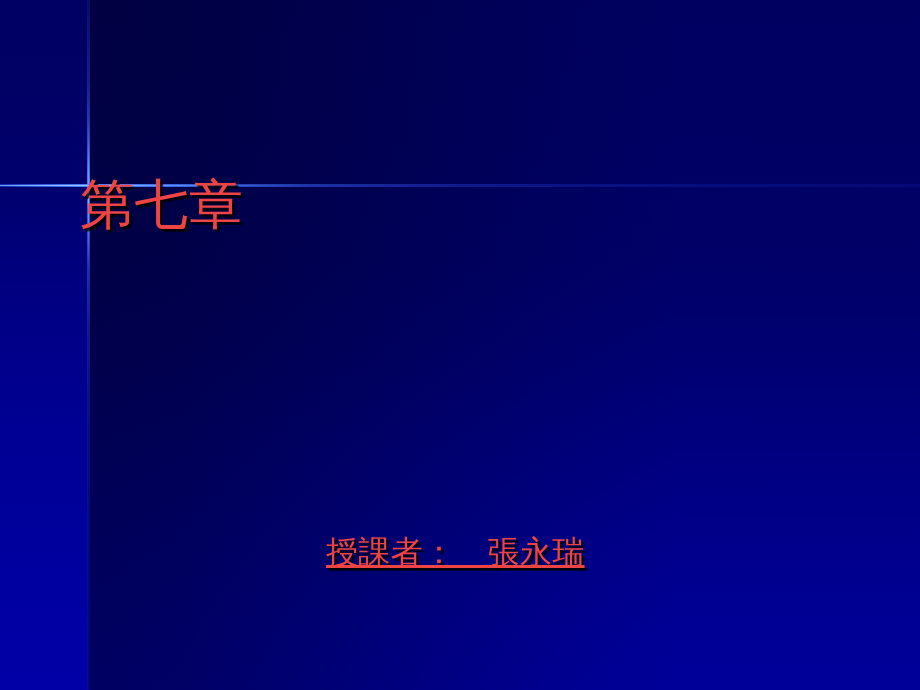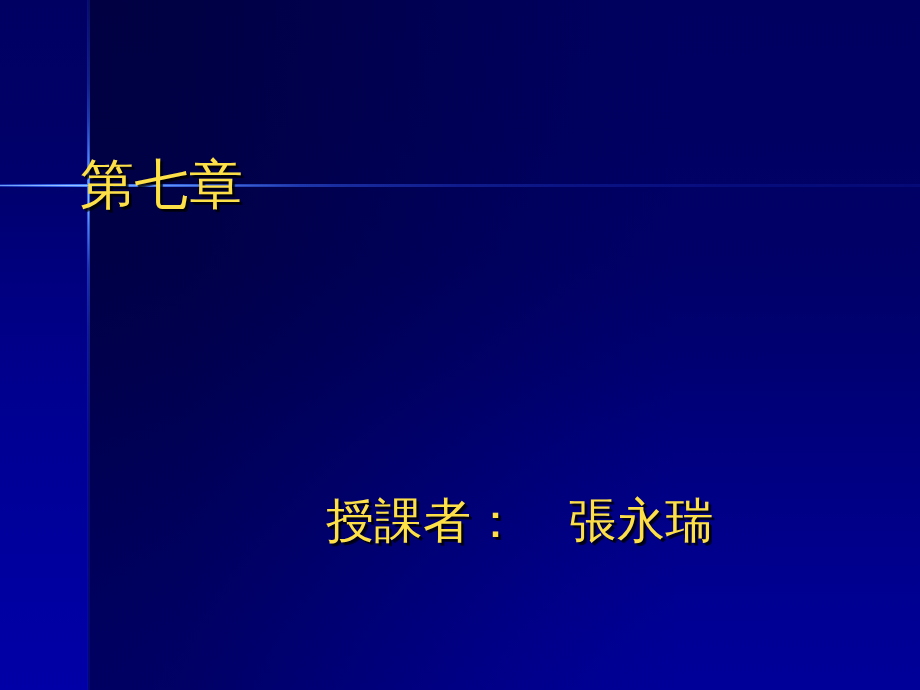--- a/index.html
+++ b/index.html
@@ -148,45 +148,47 @@
         rgba(120,175,255,0.85) 0%,
         rgba(160,200,255,0.95) 22%,
         rgba(130,180,255,0.60) 52%,
         rgba(100,155,250,0.0) 100%);
   }
 
   
 
   .txt {
     position: absolute;
-    color: #fde047;
+    color: #ef4444;
     white-space: nowrap;
     line-height: 1;
     letter-spacing: 0.01em;
     text-shadow:
       3px 3px 0 rgba(0,0,0,0.62),
       2px 2px 0 rgba(0,0,0,0.55);
+    margin-top: 20px;
   }
 
   #chapter-label {
     left: 80px;
     top: 158px;
     font-size: 54px;
   }
 
   #slide-title {
     left: 84px;
     top: 288px;
     font-size: 62px;
   }
 
   #instructor-line {
     left: 326px;
-    top: 496px;
-    font-size: 48px;
+    top: 516px;
+    font-size: 32px;
+    text-decoration: underline;
   }
 </style>
 </head>
 <body>
 
 <div id="slide">
 
   <div class="bg-main"></div>
   <div class="bg-hsweep"></div>
   <div class="bg-leftstrip"></div>

